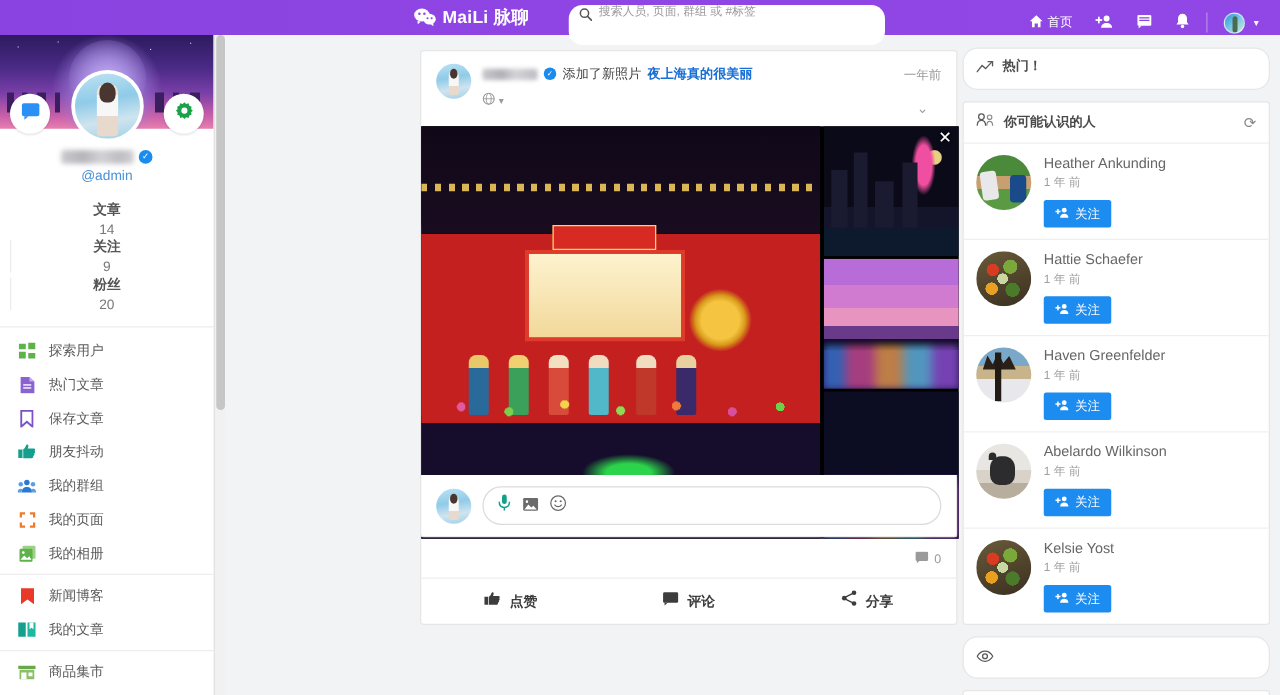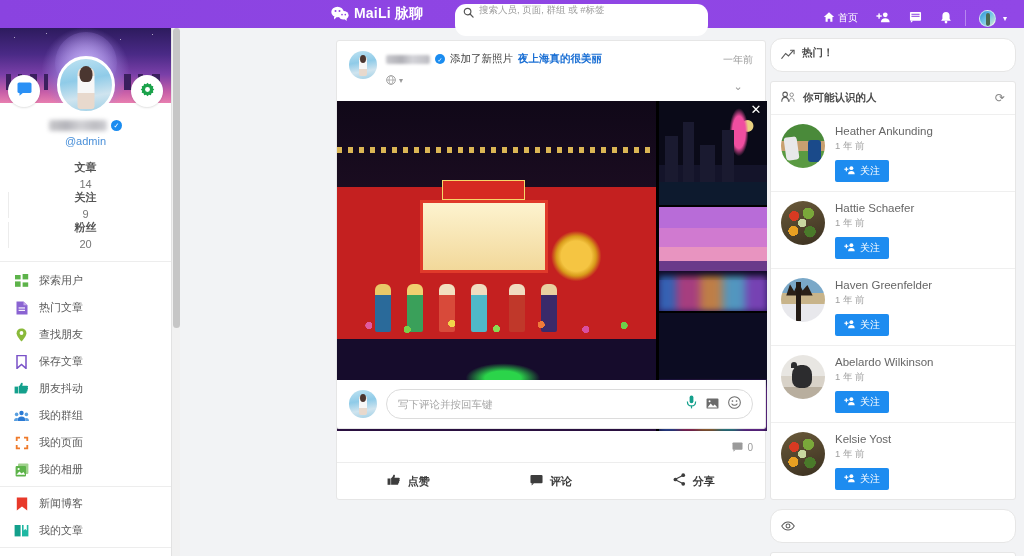--- a/index.html
+++ b/index.html
@@ -459,29 +459,20 @@
               <path d="M7.5 0.5 V4.2 H11.5 Z" fill="#c3aae8"></path>
               <rect x="2.6" y="6.4" width="6.4" height="1.1" fill="#fff"></rect>
               <rect x="2.6" y="8.8" width="6.4" height="1.1" fill="#fff"></rect>
             </svg>
         </span>
         <span class="menu-label">热门文章</span>
       </div>
       <div class="menu-item">
         <span class="menu-ico">
           <svg width="11" height="14" viewBox="0 0 11 14">
-              <path d="M5.5 0.5 C2.6 0.5 0.6 2.5 0.6 5.2 C0.6 8.4 5.5 13.5 5.5 13.5 C5.5 13.5 10.4 8.4 10.4 5.2 C10.4 2.5 8.4 0.5 5.5 0.5 Z" fill="#8aba3a"></path>
-              <circle cx="5.5" cy="5" r="1.9" fill="#fff"></circle>
-            </svg>
-        </span>
-        <span class="menu-label">查找朋友</span>
-      </div>
-      <div class="menu-item">
-        <span class="menu-ico">
-          <svg width="11" height="14" viewBox="0 0 11 14">
               <path d="M1 0.6 H10 V13.4 L5.5 9.4 L1 13.4 Z" fill="none" stroke="#7a52c8" stroke-width="1.5"></path>
             </svg>
         </span>
         <span class="menu-label">保存文章</span>
       </div>
       <div class="menu-item">
         <span class="menu-ico">
           <svg width="15" height="13" viewBox="0 0 15 13">
               <path d="M0.6 4.6 H4 V11.4 H0.6 Z" fill="#14a08c"></path>
               <path d="M4.6 4.2 C5.6 4.2 6.4 2.4 6.9 1.2 C7.3 0.3 9 0.6 8.7 2 C8.5 2.9 8.2 3.8 8.2 3.8 H13 C14.2 3.8 14.6 5.1 13.6 5.7 C14.4 6.2 14.2 7.5 13.2 7.8 C13.9 8.4 13.5 9.6 12.5 9.8 C13 10.5 12.3 11.6 11.3 11.6 H4.6 Z" fill="#14a08c"></path>
@@ -678,21 +669,20 @@
       </div>
     </div>
   </div>
 
   <div class="comment-bar">
     <div class="post-avatar">
       <div class="figure"></div>
       <div class="hair"></div>
     </div>
     <div class="comment-input-wrap">
-      <input type="text" placeholder="写下评论并按回车键" style="">
       <span>
         <svg width="11" height="14" viewBox="0 0 11 14">
           <rect x="3.6" y="0.6" width="3.8" height="7.6" rx="1.9" fill="#14a08c"></rect>
           <path d="M1.4 6.4 C1.4 9.4 3 10.9 5.5 10.9 C8 10.9 9.6 9.4 9.6 6.4" fill="none" stroke="#14a08c" stroke-width="1.2"></path>
           <line x1="5.5" y1="10.9" x2="5.5" y2="13.4" stroke="#14a08c" stroke-width="1.2"></line>
         </svg>
       </span>
       <span>
         <svg width="13" height="11" viewBox="0 0 14 12">
           <rect x="0.5" y="0.5" width="13" height="11" rx="1" fill="#6b6b6b"></rect>

